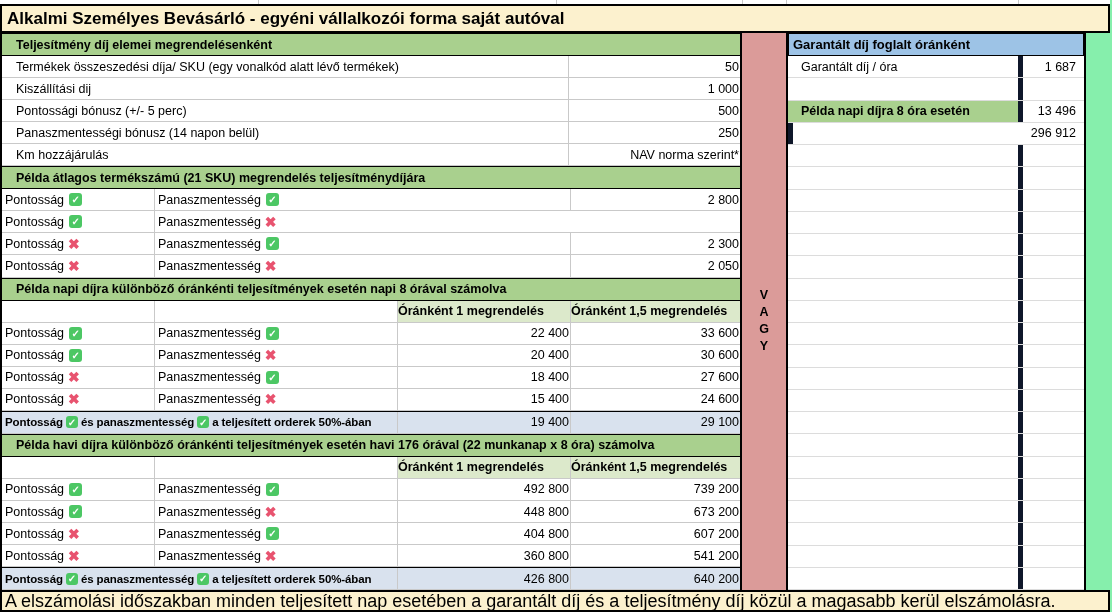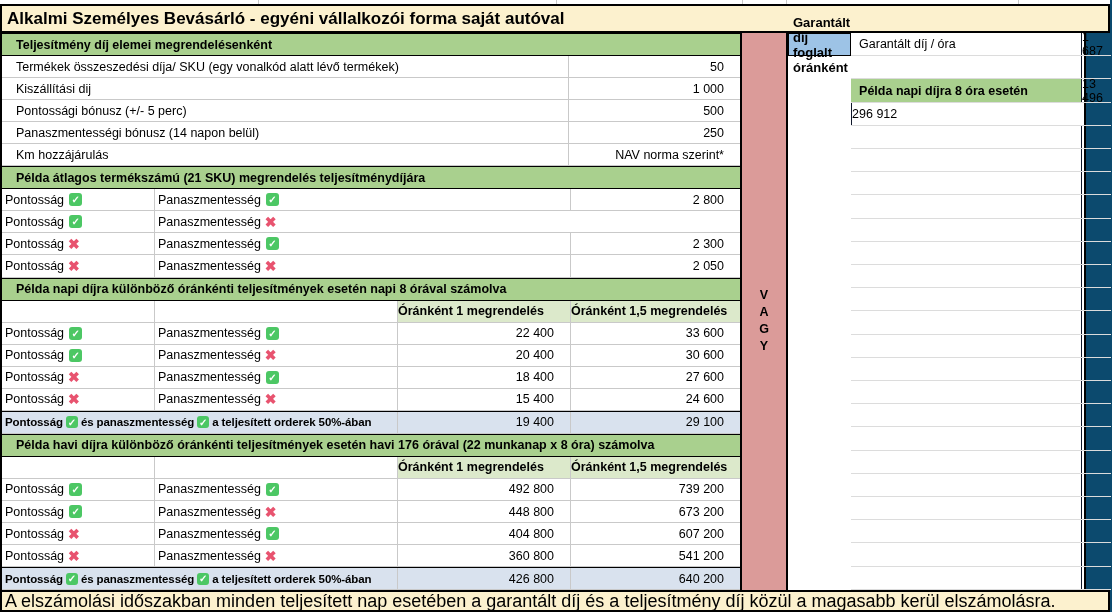--- a/index.html
+++ b/index.html
@@ -2,21 +2,21 @@
 <html style="--green: #A9D08E; --lgreen: #DCE9CB; --bluerow: #D9E2EE; --pink: #DB9B99; --bluehead: #9DC3E6; --cream: #FCF1CE; --chk: #4CC764; --x: #E8536F; --grid: #C9C9C9;"><head>
 <meta charset="utf-8">
 <style>
   :root{
     --green:#A9D08E; --lgreen:#DCE9CB; --bluerow:#D9E2EE; --pink:#DB9B99;
     --bluehead:#9DC3E6; --cream:#FCF1CE; --chk:#4CC764; --x:#E8536F; --grid:#C9C9C9;
   }
   *{margin:0;padding:0;box-sizing:border-box}
   html,body{background:#fff}
   body{font-family:"Liberation Sans",sans-serif;color:#000;font-size:12.5px}
-  #sheet{position:relative;width:1112px;height:612px;background:#0c4a6e;overflow:hidden}
+  #sheet{position:relative;width:1112px;height:612px;background:#86efac;overflow:hidden}
   .abs{position:absolute}
 
   #topstrip{left:0;top:0;width:1110px;height:4px;background:
     linear-gradient(var(--grid),var(--grid)) 258px 0/1px 4px no-repeat,
     linear-gradient(var(--grid),var(--grid)) 556px 0/1px 4px no-repeat,
     linear-gradient(var(--grid),var(--grid)) 742px 0/1px 4px no-repeat,
     linear-gradient(var(--grid),var(--grid)) 786px 0/1px 4px no-repeat,
     linear-gradient(var(--grid),var(--grid)) 1018px 0/1px 4px no-repeat,#fff;}
 
   #title{left:0;top:4px;width:1110px;height:29px;background:var(--cream);
@@ -28,41 +28,41 @@
   .r>div{display:flex;align-items:center;overflow:hidden;white-space:nowrap}
   .r-head{background:var(--green);border-top:1px solid #000;border-bottom:1px solid #000}
   .r-head>div{font-weight:bold;padding-left:14px;width:100%}
   .cA{width:152px;padding-left:3px}
   .cB{width:243px;border-left:1px solid var(--grid);padding-left:3px}
   .cBC{width:416px;border-left:1px solid var(--grid);padding-left:3px}
   .cAB{width:395px;padding-left:3px}
   .cLabel{width:566px;padding-left:14px}
   .cC{width:173px;border-left:1px solid var(--grid)}
   .cD{flex:1;border-left:1px solid var(--grid)}
-  .val{justify-content:flex-end;padding-right:16px}
+  .val{justify-content:flex-end;padding-right:1px}
   .ch{background:var(--lgreen);font-weight:bold;}
   .r-sum{background:var(--bluerow);border-top:1px solid #000}
   .r-sum .cAB{font-weight:bold;font-size:11.5px;letter-spacing:-0.1px}
 
   .chk{width:13px;height:13px;min-width:13px;background:var(--chk);border-radius:3px;color:#fff;
     font-size:10px;font-weight:bold;display:inline-flex;align-items:center;justify-content:center;margin-left:5px}
   .xmk{color:var(--x);font-weight:bold;font-size:14px;margin-left:4px;display:inline-flex;line-height:1}
   .sm.chk{width:12px;height:12px;min-width:12px;margin-left:3px;margin-right:3px}
 
   #orcol{left:742px;top:33px;width:46px;height:557px;background:var(--pink);border-right:2px solid #000;
     display:flex;flex-direction:column;align-items:center;justify-content:center;padding-top:18px}
   #orcol div{font-weight:bold;font-size:12.5px;line-height:17px}
 
-  #rpanel{left:788px;top:33px;width:298px;height:557px;border-right:2px solid #000;display:flex;flex-direction:row;background:#fff}
+  #rpanel{left:788px;top:33px;width:298px;height:557px;border-right:2px solid #000;display:flex;flex-direction:column;background:#fff}
   #rp-head{height:23px;min-height:23px;background:var(--bluehead);border:1px solid #000;display:flex;align-items:center;
     font-weight:bold;font-size:13px;padding-left:4px}
   #rp-rows{flex:1;display:flex;flex-direction:column}
   .rp-r{flex:1 1 0;display:flex;border-bottom:1px solid #DCDCDC;min-height:0;overflow:hidden}
-  .rp-l{width:230px;display:flex;align-items:center;padding-left:8px;white-space:nowrap;overflow:hidden}
-  .rp-v{flex:1;display:flex;align-items:center;padding-right:8px;border-left:1px solid #0f172a}
+  .rp-l{width:230px;display:flex;align-items:center;padding-left:13px;white-space:nowrap;overflow:hidden}
+  .rp-v{flex:1;display:flex;align-items:center;justify-content:flex-end;padding-right:8px;border-left:5px solid #0f172a}
   .rp-green{background:var(--green);font-weight:bold}
 
   #footer{left:0;top:590px;width:1110px;height:22px;background:var(--cream);border:2px solid #000;
     display:flex;align-items:center;padding-left:3px;font-size:18px;white-space:nowrap;overflow:hidden}
 </style>
 </head>
 <body>
 
 <div id="sheet">
   <div id="topstrip" class="abs"></div>

